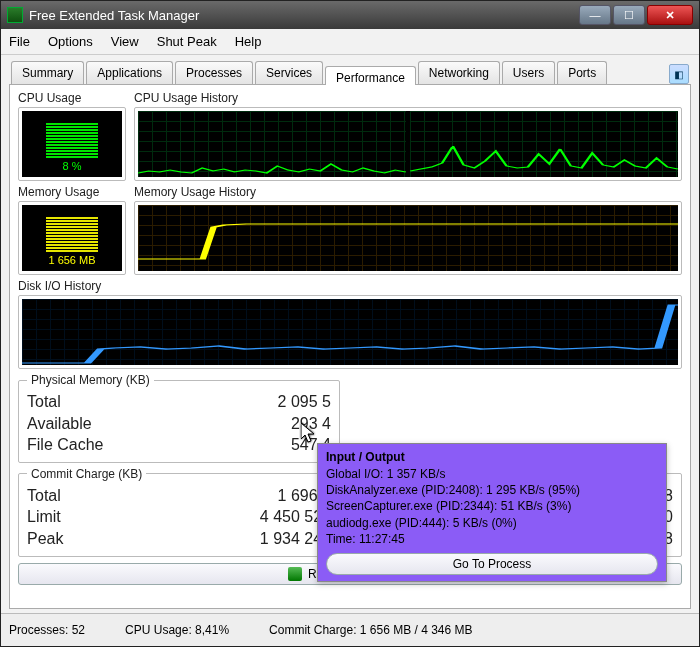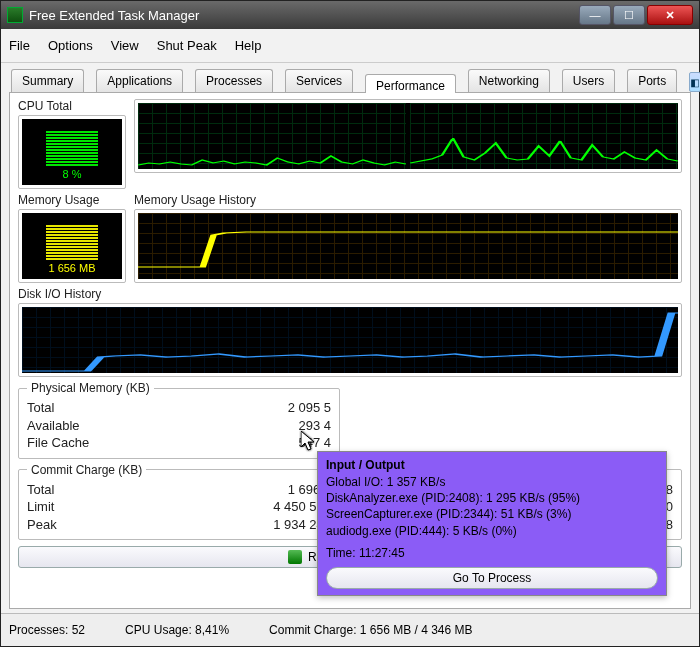--- a/index.html
+++ b/index.html
@@ -5,23 +5,23 @@
 * { box-sizing: border-box; margin: 0; padding: 0; font-family: "Segoe UI", Tahoma, sans-serif; }
 body { background: #000; width: 700px; height: 647px; overflow: hidden; }
 .window { width: 700px; height: 647px; background: linear-gradient(#555,#333); border: 1px solid #222; display: flex; flex-direction: column; }
 .titlebar { height: 28px; background: linear-gradient(#6a6a6a,#3a3a3a); display: flex; align-items: center; padding: 0 6px; color: #fff; font-size: 13px; }
 .titlebar .icon { width: 16px; height: 16px; background: linear-gradient(#2a7b2a,#0f4f0f); margin-right: 6px; border: 1px solid #0a3; }
 .titlebar .spacer { flex: 1; }
 .winbtn { height: 20px; width: 32px; margin-left: 2px; border-radius: 3px; display:flex; align-items:center; justify-content:center; color:#fff; font-size:11px; }
 .winbtn.min { background: linear-gradient(#9ab,#678); border:1px solid #556; }
 .winbtn.max { background: linear-gradient(#9ab,#678); border:1px solid #556; }
 .winbtn.close { background: linear-gradient(#e55,#a11); border:1px solid #800; width:46px; font-weight:bold; }
-.menubar { height: 34px; background: #f2f2f2; display:flex; align-items:center; padding: 0 8px; gap: 18px; font-size: 13px; border-bottom:1px solid #ccc; }
+.menubar { height: 26px; background: #f2f2f2; display:flex; align-items:center; padding: 0 8px; gap: 18px; font-size: 13px; border-bottom:1px solid #ccc; }
 .content { flex:1; background:#f2f2f2; display:flex; flex-direction:column; padding: 6px 8px 4px 8px; position:relative; }
-.tabs { display:flex; gap:12px; align-items:flex-end; border-bottom:1px solid #aaa; padding: 0 2px; }
+.tabs { display:flex; gap:2px; align-items:flex-end; border-bottom:1px solid #aaa; padding: 0 2px; }
 .tab { background: linear-gradient(#fafafa,#e4e4e4); border:1px solid #aaa; border-bottom:none; padding:4px 10px; font-size:12px; border-radius:3px 3px 0 0; cursor:pointer; }
 .tab.active { background:#fff; font-weight:normal; position:relative; top:5px; }
 .tab-extra { margin-left:auto; width:20px; height:20px; border:1px solid #8ac; background:linear-gradient(#cdf,#adf); border-radius:2px; display:flex; align-items:center; justify-content:center; font-size:10px; color:#035; }
 .perf { flex:1; background:#fff; border:1px solid #aaa; border-top:none; padding:6px 8px 6px 8px; font-size:12px; overflow:hidden; color:#222; position:relative; }
 .section-row { display:flex; gap:8px; margin-bottom:4px; }
 .meter-box { width:108px; }
 .meter-frame { border:1px solid #bbb; border-radius:2px; padding:3px; background:#fff; }
 .meter-label { font-size:12px; margin-bottom:2px; color:#222; }
 .meter { width:100%; height:66px; background:#000; position:relative; overflow:hidden; display:flex; flex-direction:column; align-items:center; justify-content:center; }
 .meter .bars { width:52px; height:42px; display:flex; flex-direction:column-reverse; gap:1px; }
@@ -35,28 +35,28 @@
 .hist { height:66px; background:#000; position:relative; overflow:hidden; }
 .hist.split { display:flex; gap:4px; }
 .hist.split > div { flex:1; background:#000; position:relative; }
 .grid { position:absolute; inset:0; background-image: linear-gradient(#031 1px, transparent 1px), linear-gradient(90deg,#031 1px, transparent 1px); background-size: 14px 10px; opacity:.85; }
 .grid.yellow { background-image: linear-gradient(#332200 1px, transparent 1px), linear-gradient(90deg,#332200 1px, transparent 1px); }
 .grid.blue  { background-image: linear-gradient(#012 1px, transparent 1px), linear-gradient(90deg,#012 1px, transparent 1px); }
 svg.trace { position:absolute; inset:0; width:100%; height:100%; }
 .stats { display:flex; gap:20px; margin-top:4px; }
 .stats fieldset { flex:1; border:1px solid #bbb; border-radius:2px; padding:4px 8px 6px 8px; }
 .stats legend { font-size:12px; padding:0 4px; }
-.stat-row { display:flex; justify-content:space-between; font-size:13px; line-height:1.35; }
+.stat-row { display:flex; justify-content:space-between; font-size:16px; line-height:1.35; }
 .resmon { width:100%; margin-top:6px; height:22px; background:linear-gradient(#fafafd,#e6e6ef); border:1px solid #9aa; border-radius:3px; font-size:12px; display:flex; align-items:center; justify-content:center; gap:6px; cursor:pointer; }
 .resmon .ric { width:14px; height:14px; background:linear-gradient(#5b5,#070); border-radius:2px; }
 .statusbar { height:16px; background:#eee; border-top:1px solid #bbb; display:flex; align-items:center; font-size:12px; padding:16px 8px; gap:40px; }
 .tooltip { position:absolute; left:316px; top:388px; width:350px; background:#8b5cf6; border:1px solid #888; font-size:12px; padding:6px 8px; box-shadow:0 2px 6px rgba(0,0,0,.25); z-index:20; }
 .tooltip .ttl { font-weight:bold; margin-bottom:2px; }
 .tooltip .line { line-height:1.35; }
-.tooltip .tsp { margin-top:6px; }
+.tooltip .tsp { }
 .tooltip button { width:100%; margin-top:6px; height:22px; background:linear-gradient(#fafafd,#e6e6ef); border:1px solid #9aa; border-radius:11px; font-size:12px; cursor:pointer; }
 .cursor { position:absolute; left:300px; top:368px; z-index:21; pointer-events:none; }
 .cursor svg { filter: drop-shadow(0 0 1px #000); }
 </style>
 </head>
 <body>
 
 <div class="window">
 
   <div class="titlebar">
@@ -87,21 +87,21 @@
       <div class="tab">Networking</div>
       <div class="tab">Users</div>
       <div class="tab">Ports</div>
       <div class="tab-extra">◧</div>
     </div>
 
     <div class="perf">
 
       <div class="section-row">
         <div class="meter-box">
-          <div class="meter-label">CPU Total</div>
+          <div class="meter-label">CPU Usage</div>
           <div class="meter-frame">
               <div class="meter cpu">
             <div class="bars">
                   <span></span>
                   <span></span>
                   <span></span>
                   <span></span>
                   <span></span>
                   <span></span>
                   <span></span>
@@ -109,20 +109,21 @@
                   <span></span>
                   <span></span>
                   <span></span>
                   <span></span>
                 </div>
             <div class="val">8 %</div>
           </div>
             </div>
         </div>
         <div class="history-box">
+          <div class="meter-label">CPU Usage History</div>
           <div class="history-frame">
               <div class="hist split">
             <div>
                   <div class="grid"></div>
                   <svg class="trace" viewBox="0 0 100 66" preserveAspectRatio="none">
                     <polyline fill="none" stroke="#0f0" stroke-width="1" points="0,62 4,60 8,61 12,59 16,61 20,62 24,57 28,60 32,58 36,61 40,59 44,60 48,62 52,55 56,59 60,61 64,58 68,60 72,53 76,59 80,61 84,57 88,60 92,62 96,59 100,61"></polyline>
                   </svg>
                 </div>
             <div>
                   <div class="grid"></div>

